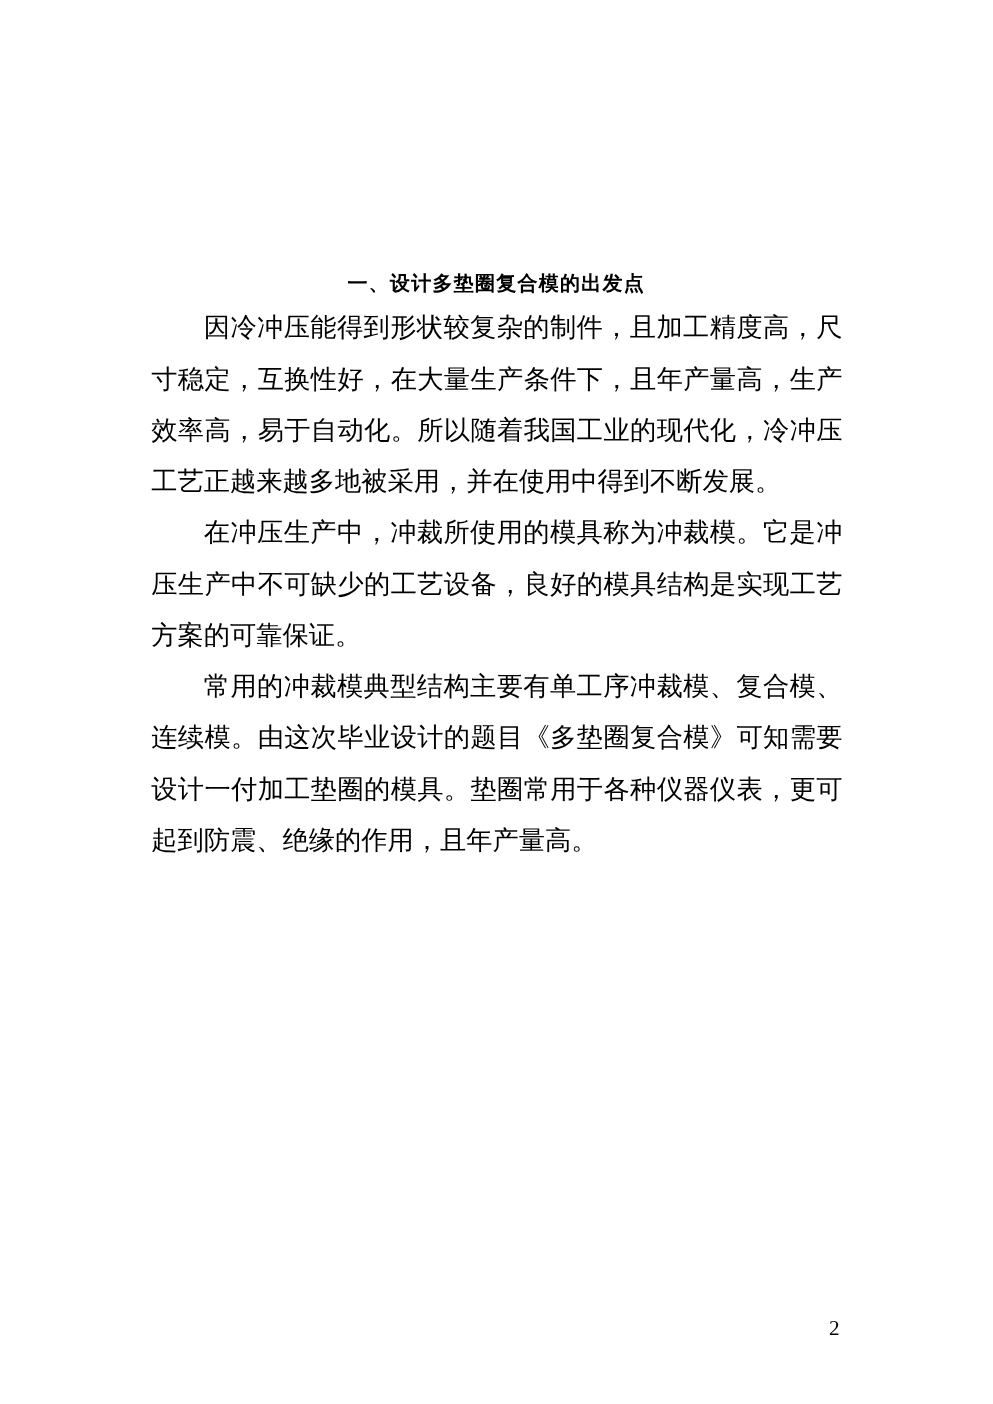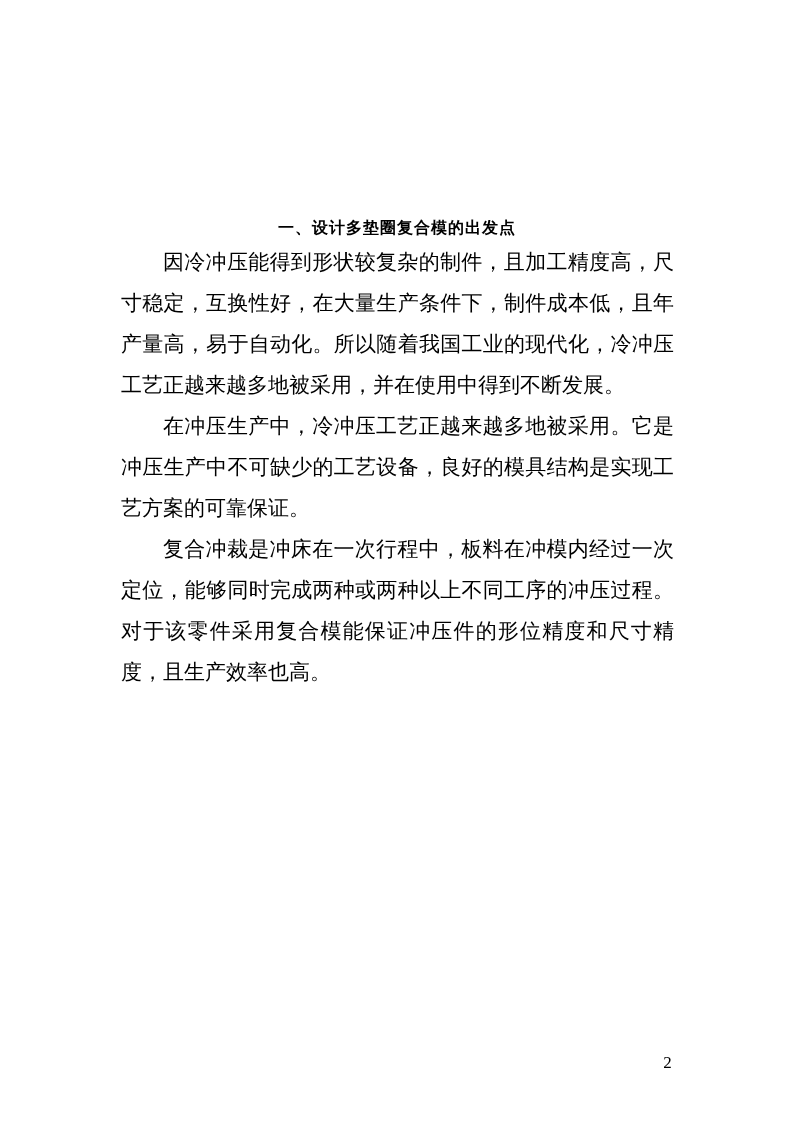--- a/index.html
+++ b/index.html
@@ -55,20 +55,20 @@
   }
 </style>
 </head>
 <body>
 
 <div class="page">
 
   <h1 class="doc-title">一、设计多垫圈复合模的出发点</h1>
 
   <div class="doc-body">
-    <p>因冷冲压能得到形状较复杂的制件，且加工精度高，尺寸稳定，互换性好，在大量生产条件下，制件成本低，且年产量高，易于自动化。所以随着我国工业的现代化，冷冲压工艺正越来越多地被采用，并在使用中得到不断发展。</p>
-    <p>在冲压生产中，冷冲压工艺正越来越多地被采用。它是冲压生产中不可缺少的工艺设备，良好的模具结构是实现工艺方案的可靠保证。</p>
-    <p>复合冲裁是冲床在一次行程中，板料在冲模内经过一次定位，能够同时完成两种或两种以上不同工序的冲压过程。对于该零件采用复合模能保证冲压件的形位精度和尺寸精度，且生产效率也高。</p>
+    <p>因冷冲压能得到形状较复杂的制件，且加工精度高，尺寸稳定，互换性好，在大量生产条件下，且年产量高，生产效率高，易于自动化。所以随着我国工业的现代化，冷冲压工艺正越来越多地被采用，并在使用中得到不断发展。</p>
+    <p>在冲压生产中，冲裁所使用的模具称为冲裁模。它是冲压生产中不可缺少的工艺设备，良好的模具结构是实现工艺方案的可靠保证。</p>
+    <p>常用的冲裁模典型结构主要有单工序冲裁模、复合模、连续模。由这次毕业设计的题目《多垫圈复合模》可知需要设计一付加工垫圈的模具。垫圈常用于各种仪器仪表，更可起到防震、绝缘的作用，且年产量高。</p>
   </div>
 
   <div class="page-number">2</div>
 
 </div>
 
 </body></html>

